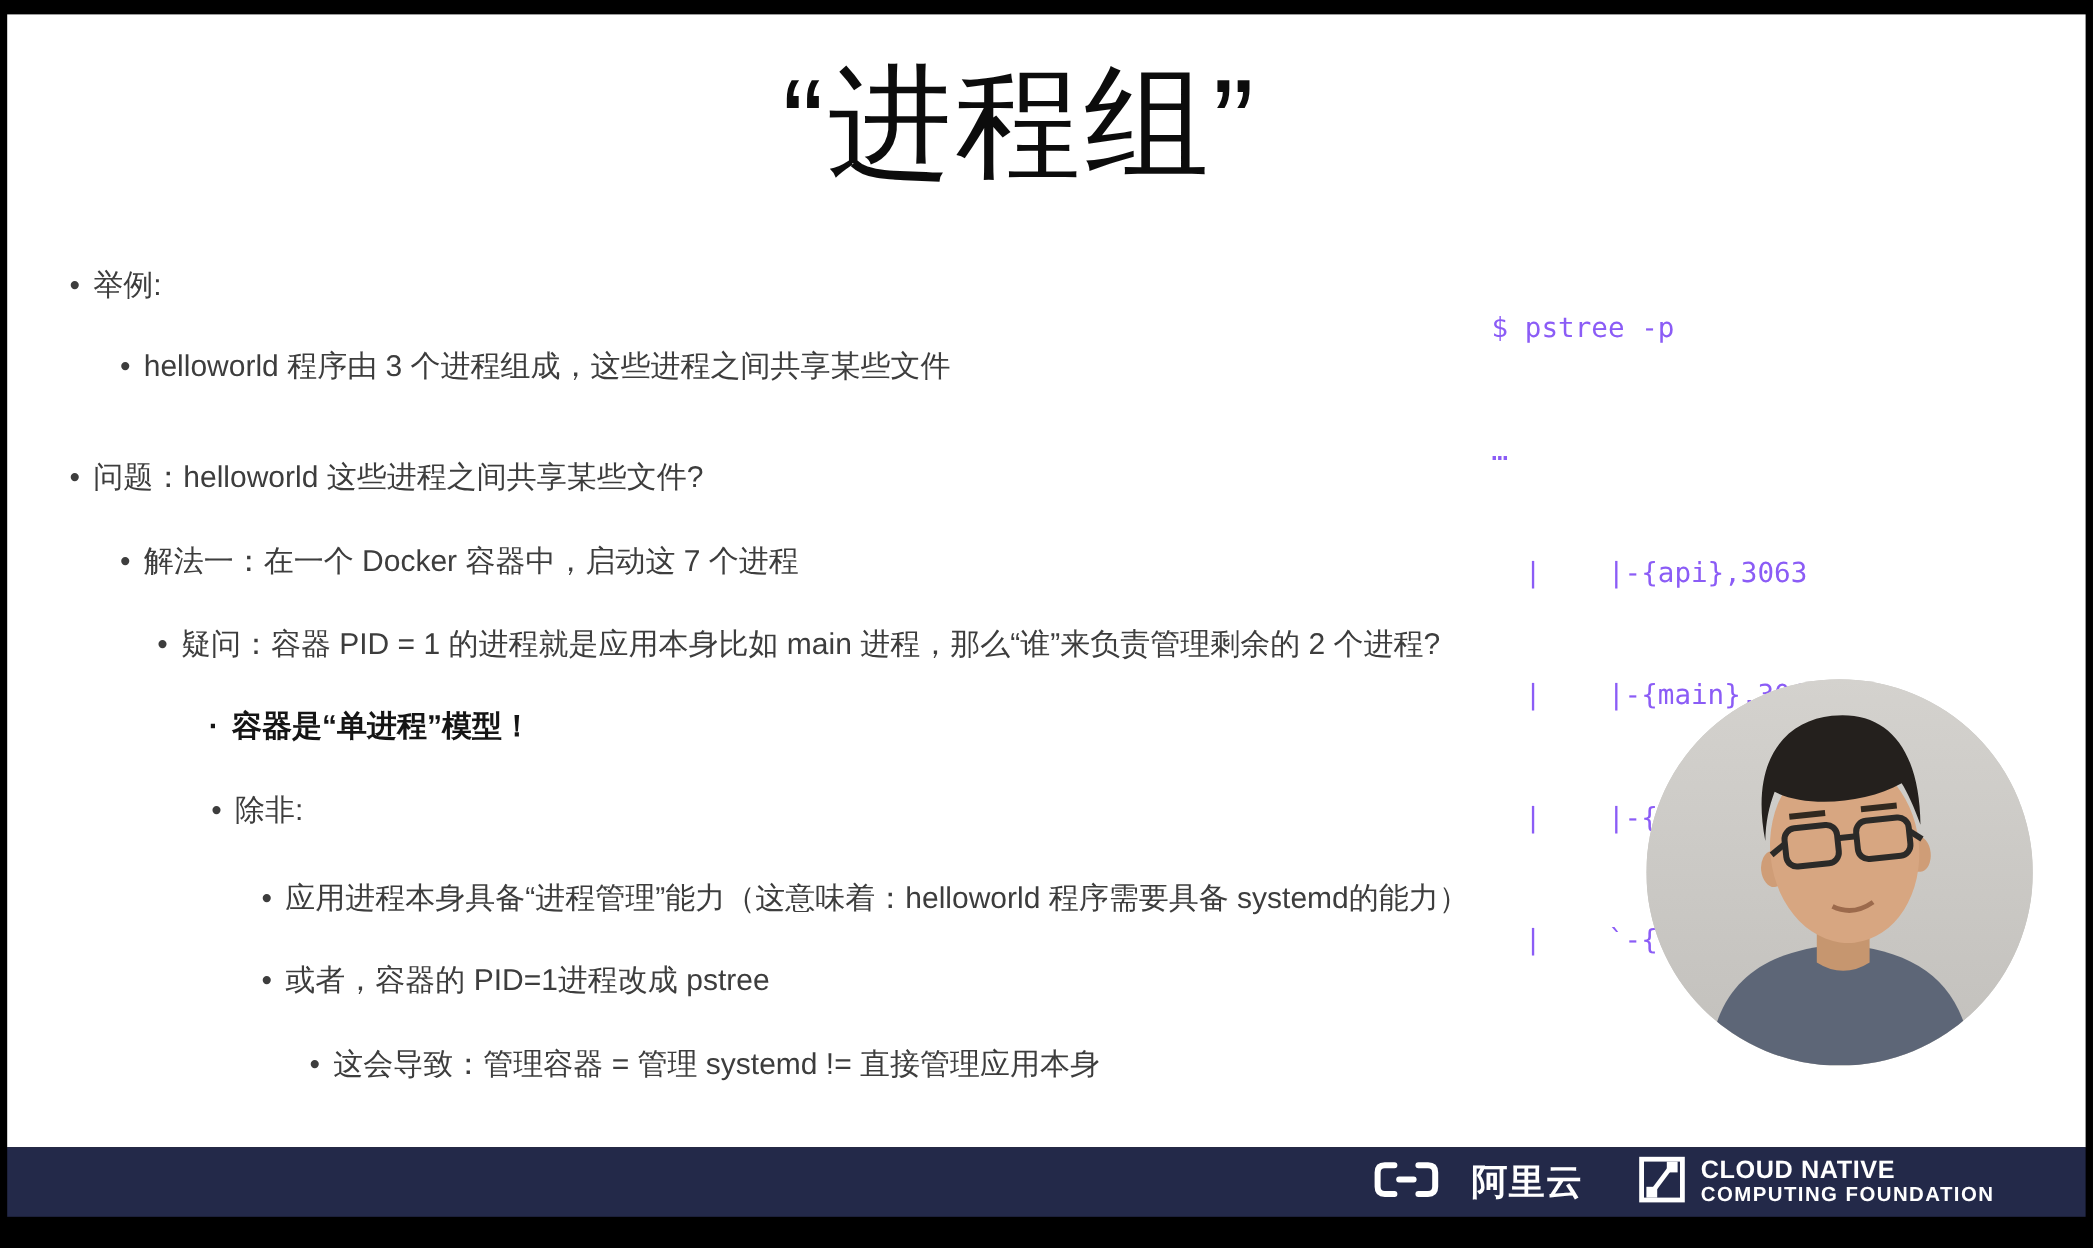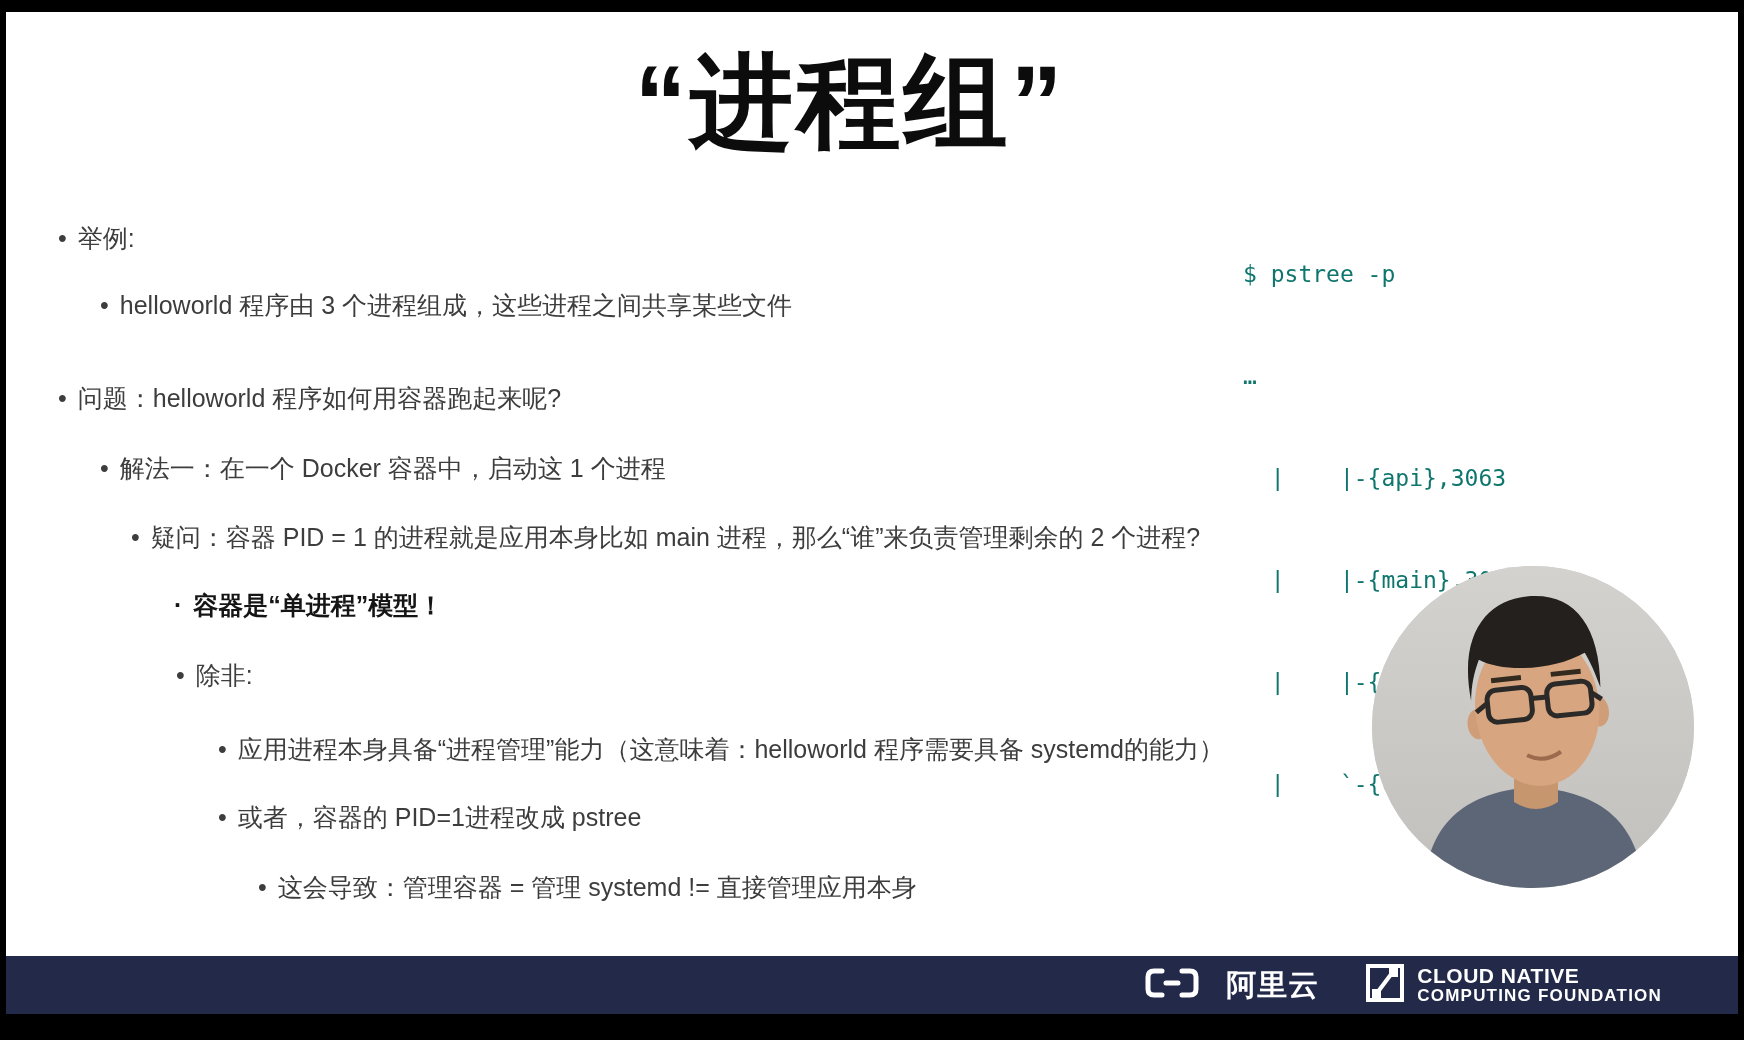--- a/index.html
+++ b/index.html
@@ -1,35 +1,35 @@
 <!DOCTYPE html>
 <html><head>
 <meta charset="utf-8">
 <style>
   html,body{margin:0;padding:0;background:#000;}
   .stage{position:relative;width:1744px;height:1040px;background:#000;overflow:hidden;
          font-family:"Liberation Sans",sans-serif;}
   .slide{position:absolute;left:6px;top:12px;width:1732px;height:944px;background:#ffffff;}
   .title{position:absolute;left:0;top:34px;width:1700px;text-align:center;
-         font-size:104px;font-weight:700;color:#0c0c0c;letter-spacing:3px;}
+         font-size:104px;font-weight:400;color:#0c0c0c;letter-spacing:3px;}
   .bullet{position:absolute;display:flex;gap:11px;font-size:25px;line-height:32px;
           color:#3d3d3d;white-space:nowrap;}
   .bullet .mk{flex:0 0 auto;}
   .b0{left:58px;top:222px}
   .b1{left:100px;top:289px}
   .b2{left:58px;top:382px}
   .b3{left:100px;top:452px}
   .b4{left:131px;top:521px}
   .b5{left:174px;top:589px;font-weight:700;color:#151515}
   .b6{left:176px;top:659px}
   .b7{left:218px;top:733px}
   .b8{left:218px;top:801px}
   .b9{left:258px;top:871px}
   .terminal{position:absolute;left:1243px;top:189px;font-family:"DejaVu Sans Mono",monospace;
-            font-size:23px;line-height:34px;color:#0f766e;white-space:pre;}
+            font-size:23px;line-height:34px;color:#8b5cf6;white-space:pre;}
   .footer{position:absolute;left:6px;top:956px;width:1732px;height:58px;background:#232949;
           display:flex;align-items:center;justify-content:flex-end;gap:46px;
           padding-right:76px;box-sizing:border-box;}
   .ali{display:flex;align-items:center;gap:26px;color:#fff;}
   .ali-name{font-size:30px;font-weight:700;letter-spacing:1px;}
   .cncf{display:flex;align-items:center;gap:12px;color:#fff;}
   .cncf-text{display:flex;flex-direction:column;line-height:1.05;}
   .cncf-l1{font-size:21px;font-weight:700;letter-spacing:0.5px;}
   .cncf-l2{font-size:17px;font-weight:700;letter-spacing:1.2px;}
   .webcam{position:absolute;left:1372px;top:566px;width:322px;height:322px;border-radius:50%;
@@ -46,25 +46,25 @@
   <div class="bullet b0">
     <span class="mk">•</span>
     <span>举例:</span>
   </div>
   <div class="bullet b1">
     <span class="mk">•</span>
     <span>helloworld 程序由 3 个进程组成，这些进程之间共享某些文件</span>
   </div>
   <div class="bullet b2">
     <span class="mk">•</span>
-    <span>问题：helloworld 程序如何用容器跑起来呢?</span>
+    <span>问题：helloworld 这些进程之间共享某些文件?</span>
   </div>
   <div class="bullet b3">
     <span class="mk">•</span>
-    <span>解法一：在一个 Docker 容器中，启动这 1 个进程</span>
+    <span>解法一：在一个 Docker 容器中，启动这 7 个进程</span>
   </div>
   <div class="bullet b4">
     <span class="mk">•</span>
     <span>疑问：容器 PID = 1 的进程就是应用本身比如 main 进程，那么“谁”来负责管理剩余的 2 个进程?</span>
   </div>
   <div class="bullet b5">
     <span class="mk">·</span>
     <span>容器是“单进程”模型！</span>
   </div>
   <div class="bullet b6">

